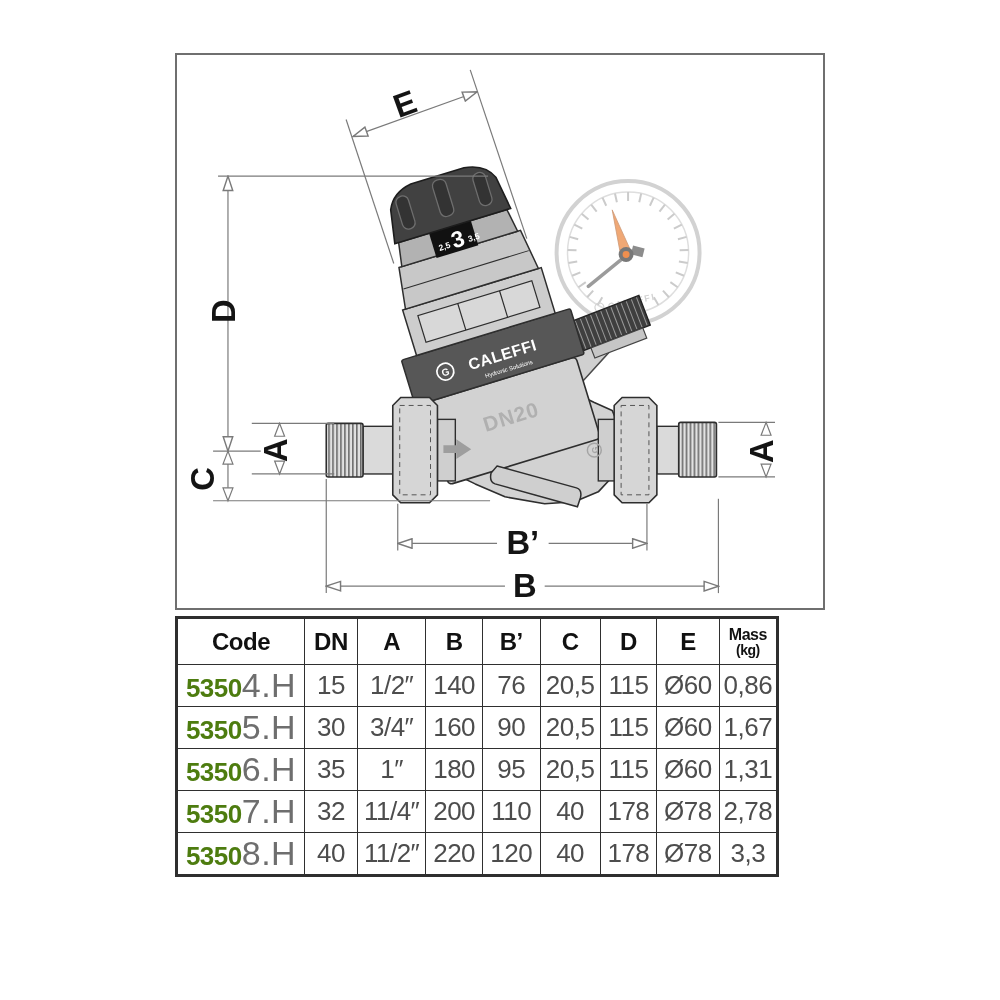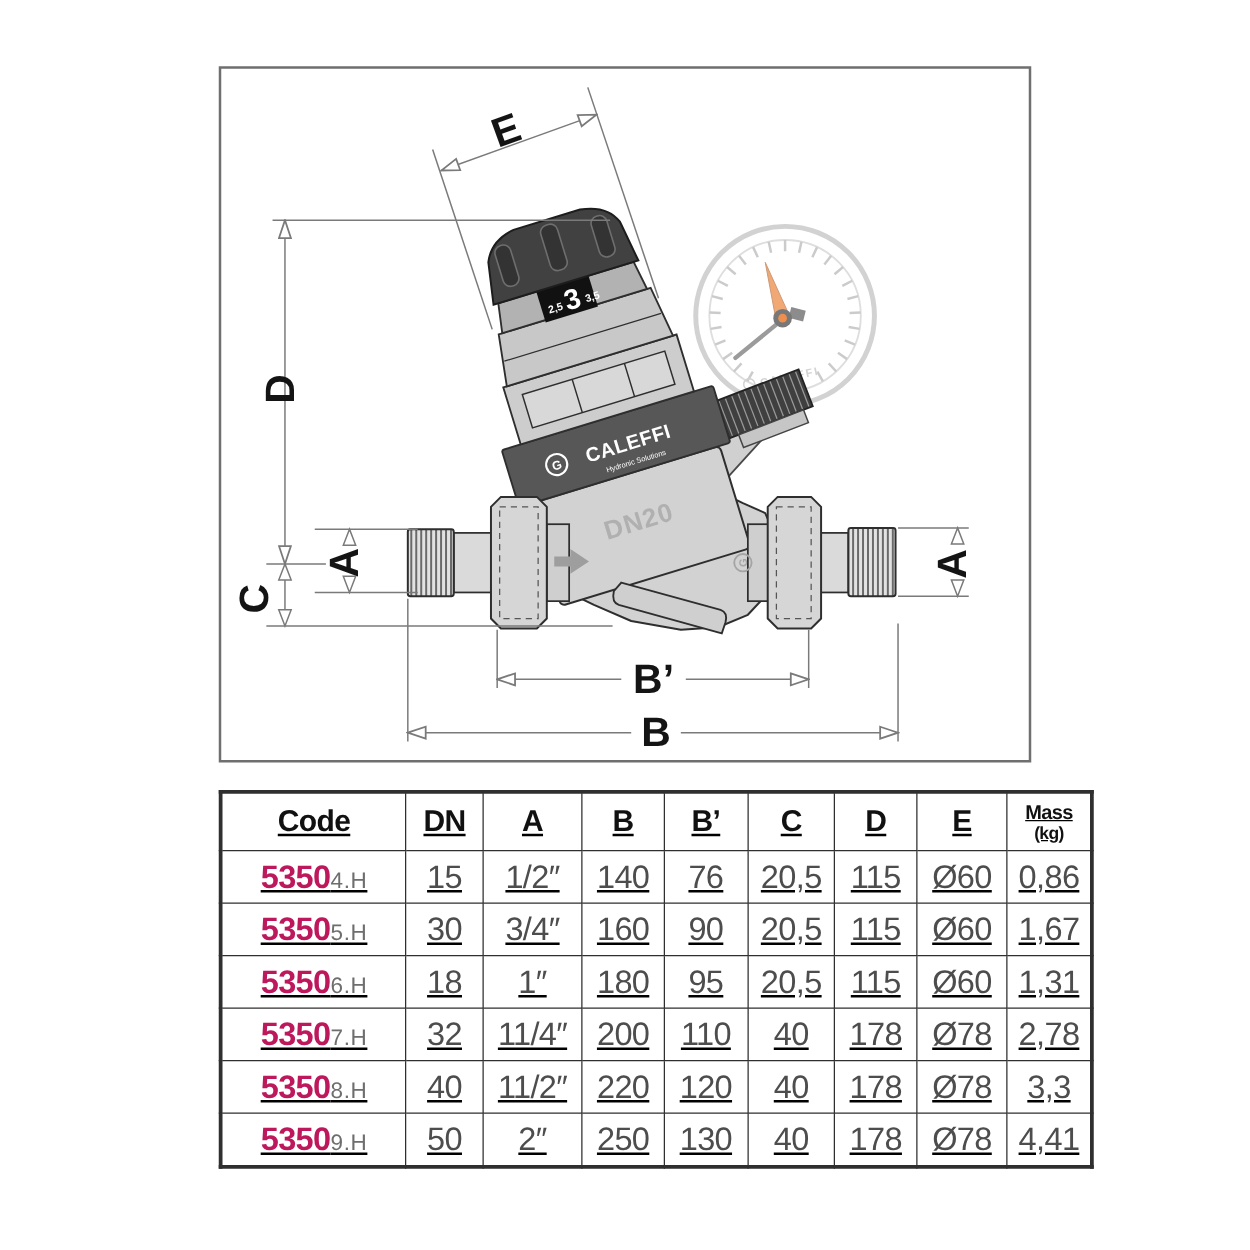--- a/index.html
+++ b/index.html
@@ -7,32 +7,32 @@
         font-family:"Liberation Sans",sans-serif;}
   .diagram-box{position:absolute;left:175px;top:53px;width:650px;height:557px;
                border:2px solid #6f6f6f;box-sizing:border-box;background:#fff;}
   .diagram-box svg{display:block;width:100%;height:100%;}
 
   .dim-label{font-family:"Liberation Sans",sans-serif;font-weight:bold;font-size:33px;fill:#141414;}
   .dimline{stroke:#7a7a7a;stroke-width:1.2;fill:none;}
   .oarrow{fill:#ffffff;stroke:#7a7a7a;stroke-width:1.2;}
 
   
-  .table-wrap{position:absolute;left:175px;top:632px;width:700px;text-decoration:underline;}
+  .table-wrap{position:absolute;left:175px;top:616px;width:604px;}
   table.spec{border-collapse:collapse;width:100%;table-layout:fixed;}
   table.spec th,table.spec td{border:1.5px solid #2f2f2f;text-align:center;vertical-align:middle;
       padding:0;overflow:hidden;white-space:nowrap;}
   table.spec{border:3px solid #2f2f2f;}
   table.spec th{height:45px;font-size:24px;font-weight:bold;color:#111;letter-spacing:-0.5px;}
   table.spec td{height:41px;font-size:26px;font-weight:normal;color:#4d4d4d;letter-spacing:-0.5px;}
   th.mass div{line-height:1.0;}
   th.mass .m1{font-size:16px;}
   th.mass .m2{font-size:14px;}
-  td.code .cb{font-weight:bold;color:#be185d;font-size:26px;}
-  td.code .cs{color:#6e6e6e;font-size:18px;letter-spacing:0.5px;}
+  td.code .cb{font-weight:bold;color:#4d7c0f;font-size:26px;}
+  td.code .cs{color:#6e6e6e;font-size:34px;letter-spacing:0.5px;}
 </style>
 </head>
 <body>
 
 <div class="page">
 
   <div class="diagram-box">
     <svg viewBox="0 0 650 557" xmlns="http://www.w3.org/2000/svg">
       <defs>
         <marker id="da" viewBox="0 0 14 10" refX="13" refY="5" markerWidth="14" markerHeight="10" orient="auto-start-reverse">
@@ -254,21 +254,21 @@
           <td>3/4″</td>
           <td>160</td>
           <td>90</td>
           <td>20,5</td>
           <td>115</td>
           <td>Ø60</td>
           <td>1,67</td>
         </tr>
         <tr>
           <td class="code"><span class="cb">5350</span><span class="cs">6.H</span></td>
-          <td>18</td>
+          <td>35</td>
           <td>1″</td>
           <td>180</td>
           <td>95</td>
           <td>20,5</td>
           <td>115</td>
           <td>Ø60</td>
           <td>1,31</td>
         </tr>
         <tr>
           <td class="code"><span class="cb">5350</span><span class="cs">7.H</span></td>
@@ -285,27 +285,16 @@
           <td class="code"><span class="cb">5350</span><span class="cs">8.H</span></td>
           <td>40</td>
           <td>11/2″</td>
           <td>220</td>
           <td>120</td>
           <td>40</td>
           <td>178</td>
           <td>Ø78</td>
           <td>3,3</td>
         </tr>
-        <tr>
-          <td class="code"><span class="cb">5350</span><span class="cs">9.H</span></td>
-          <td>50</td>
-          <td>2″</td>
-          <td>250</td>
-          <td>130</td>
-          <td>40</td>
-          <td>178</td>
-          <td>Ø78</td>
-          <td>4,41</td>
-        </tr>
       </tbody>
     </table>
   </div>
 </div>
 
 </body></html>

